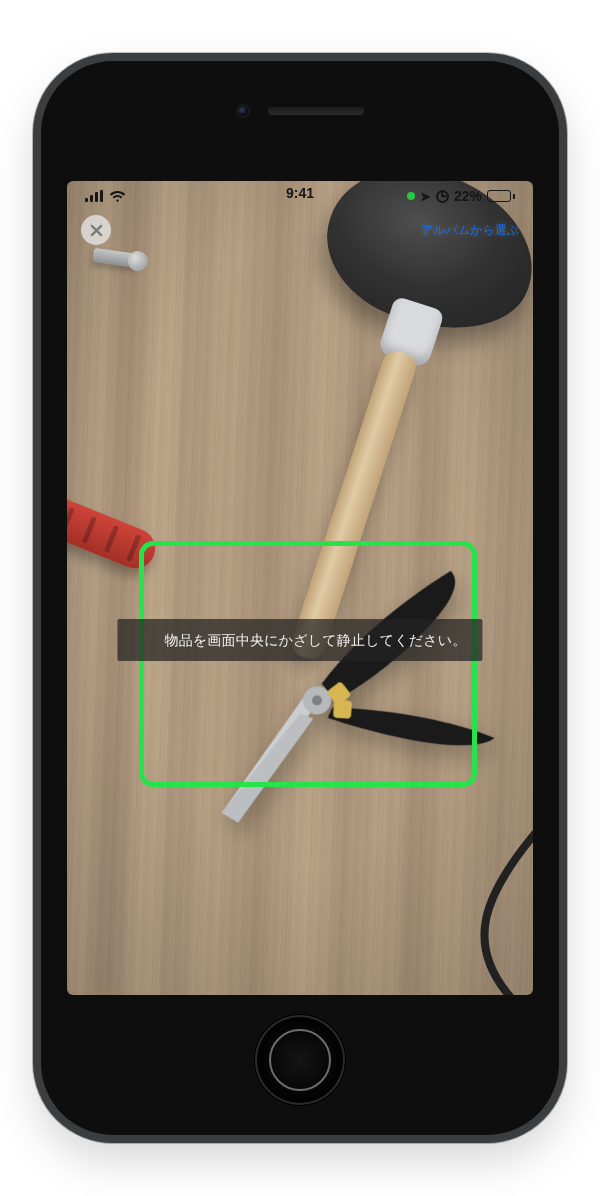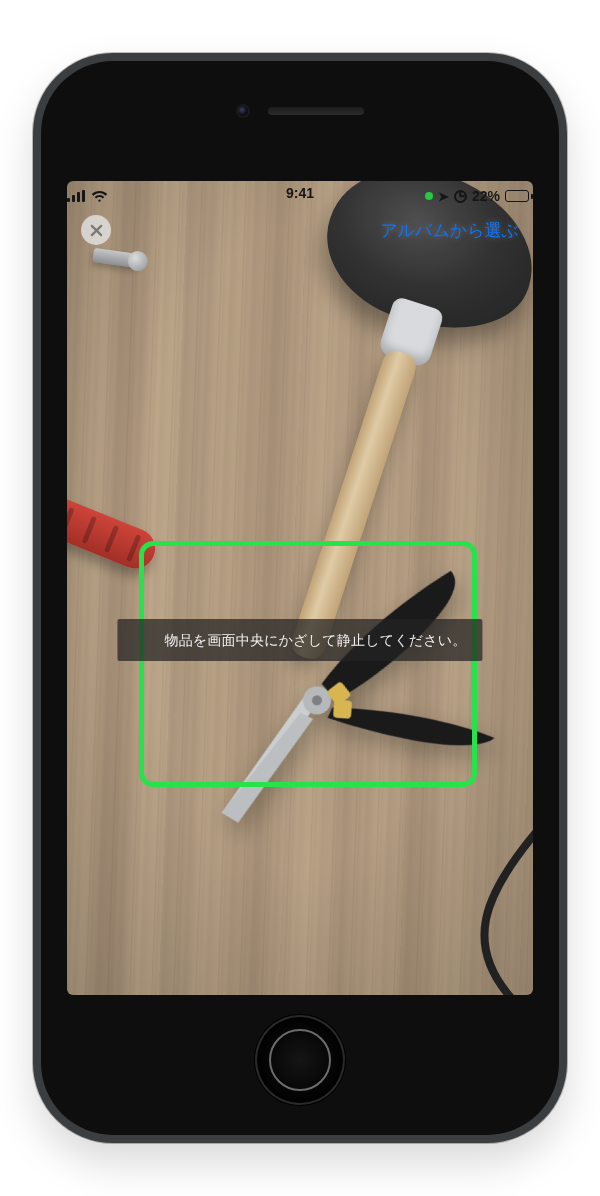--- a/index.html
+++ b/index.html
@@ -172,21 +172,21 @@
     text-align:center;
     white-space:nowrap;
     border-radius:2px;
   }
   .instruction .l2 { display:block;margin-left:31px; }
 
   
   .statusbar {
     position:absolute; top:0; left:0; right:0; height:26px;
     display:flex; align-items:center; justify-content:space-between;
-    padding:4px 0 0;
+    padding:4px 18px 0;
     font-size:14px; font-weight:600; color:#161616;
     z-index:10;
   }
   .sb-left, .sb-right { display:flex; align-items:center; gap:6px; }
   .sb-right { gap:5px; }
   .signal { display:flex; align-items:flex-end; gap:2px; height:12px; }
   .signal i { width:3px; background:#161616; border-radius:1px; }
   .signal i:nth-child(1){height:4px} .signal i:nth-child(2){height:7px}
   .signal i:nth-child(3){height:10px}.signal i:nth-child(4){height:12px}
   .wifi-svg{width:17px;height:13px}
@@ -210,21 +210,21 @@
   }
   .close-btn {
     width:30px; height:30px; border-radius:50%;
     background:rgba(230,230,230,.78);
     display:flex;align-items:center;justify-content:center;
     color:#7a7a7a;
     cursor:pointer;
   }
   .close-btn svg{width:13px;height:13px}
   .album-link {
-    color:#0a74ff; font-size:17px; font-weight:500;
+    color:#0a74ff; font-size:12px; font-weight:500;
     text-shadow:0 0 6px rgba(255,255,255,.25);
     cursor:pointer;
   }
 </style>
 </head>
 <body>
 
 <div class="stage">
   <div class="phone">
     <div class="phone-inner">

